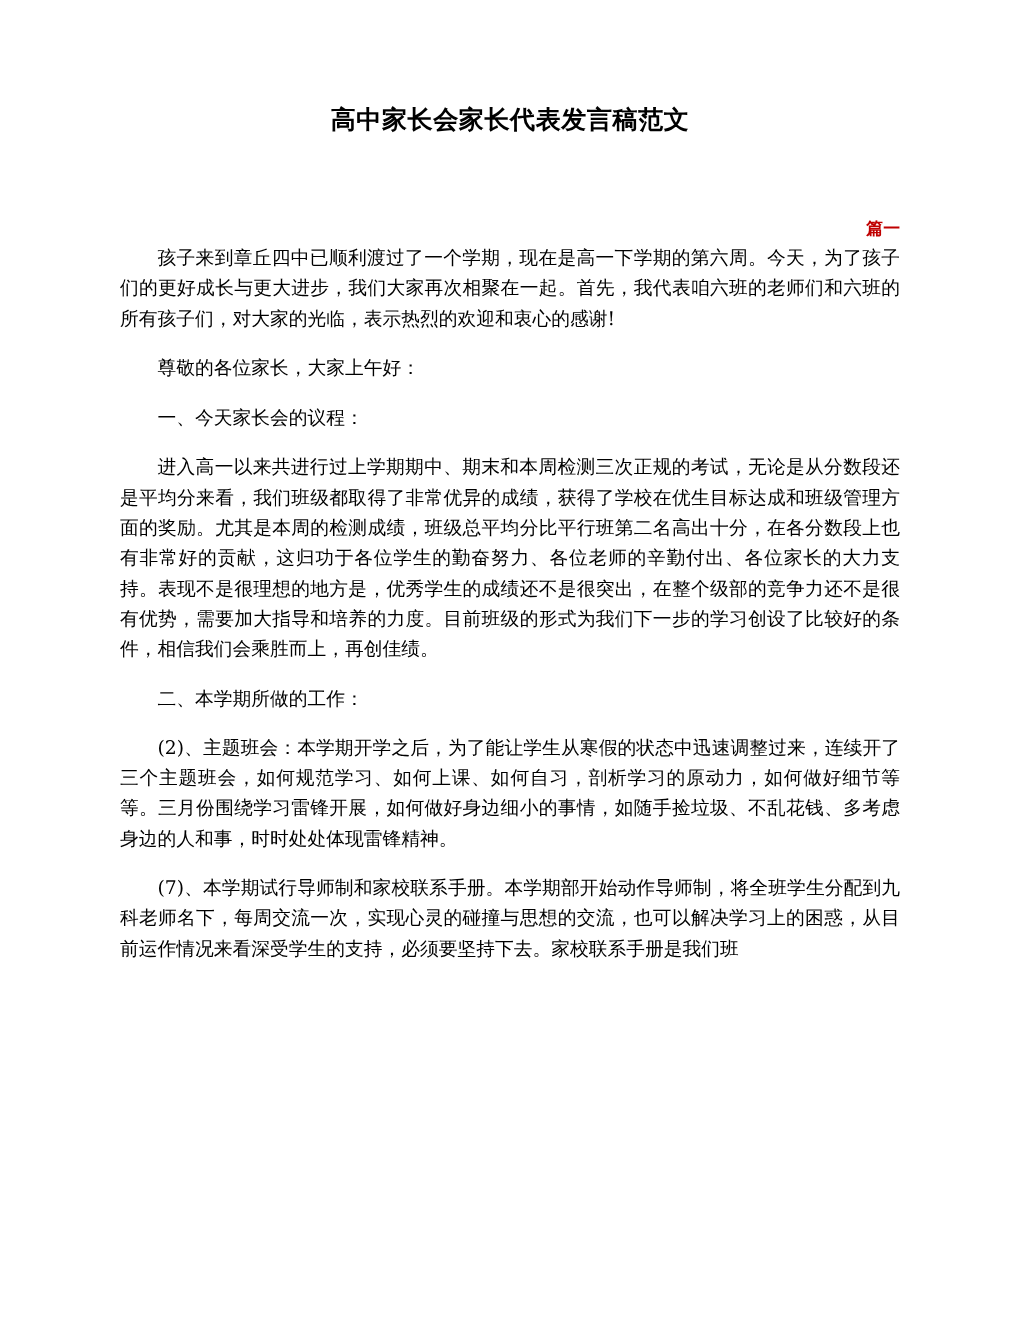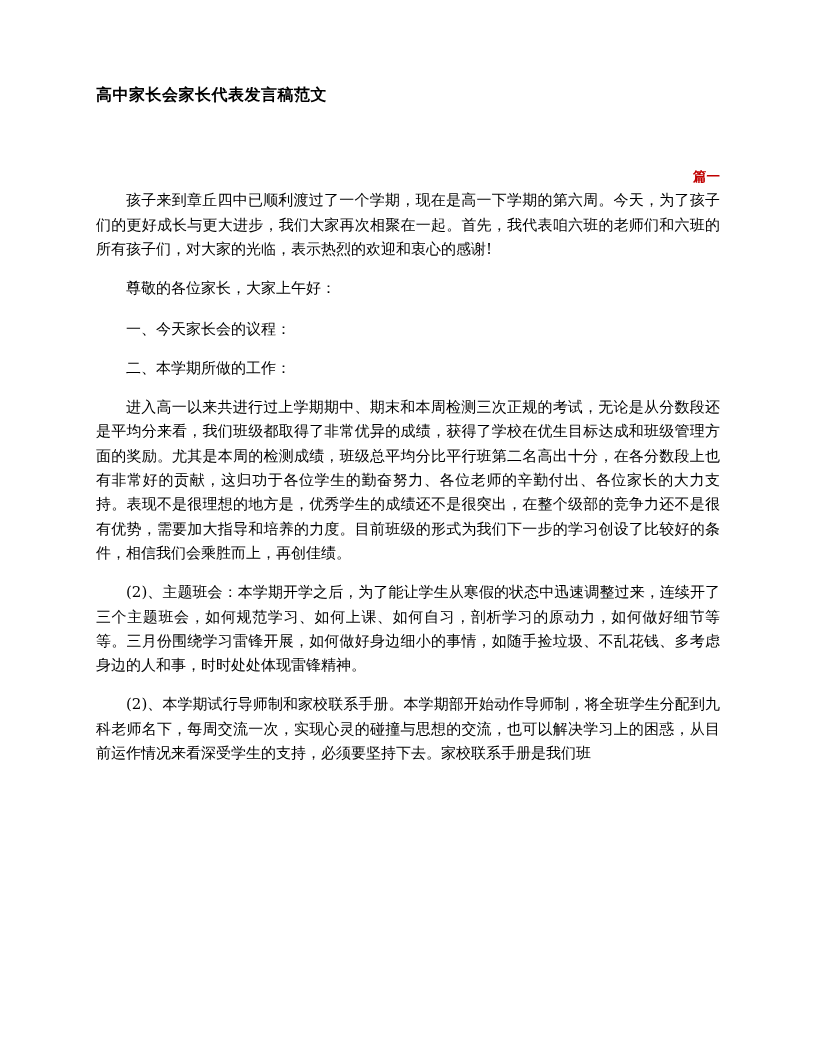--- a/index.html
+++ b/index.html
@@ -17,26 +17,26 @@
     color: #000000;
     overflow: hidden;
   }
   .content {
     position: absolute;
     left: 96px;
     top: 84px;
     width: 624px;
   }
   .doc-title {
-    text-align: left;
-    font-size: 16px;
+    text-align: center;
+    font-size: 20px;
     font-weight: bold;
     letter-spacing: 0.5px;
     margin: 0 0 62px 0;
-    font-family: Liberation Serif, serif;
+    font-family: Liberation Mono, monospace;
     line-height: 1.4;
   }
   .section-label {
     color: #c00000;
     font-weight: bold;
     font-size: 13.5px;
     margin: 0 0 2px 0;
     font-family: "DejaVu Sans", "Liberation Sans", sans-serif;
     text-align: right;
   }
@@ -58,19 +58,19 @@
 <div class="page">
   <div class="content">
 
     <h1 class="doc-title">高中家长会家长代表发言稿范文</h1>
 
     <div class="section-label">篇一</div>
 
     <p class="body-text">孩子来到章丘四中已顺利渡过了一个学期，现在是高一下学期的第六周。今天，为了孩子们的更好成长与更大进步，我们大家再次相聚在一起。首先，我代表咱六班的老师们和六班的所有孩子们，对大家的光临，表示热烈的欢迎和衷心的感谢!</p>
     <p class="body-text first-line">尊敬的各位家长，大家上午好：</p>
     <p class="body-text">一、今天家长会的议程：</p>
+    <p class="body-text">进入高一以来共进行过上学期期中、期末和本周检测三次正规的考试，无论是从分数段还是平均分来看，我们班级都取得了非常优异的成绩，获得了学校在优生目标达成和班级管理方面的奖励。尤其是本周的检测成绩，班级总平均分比平行班第二名高出十分，在各分数段上也有非常好的贡献，这归功于各位学生的勤奋努力、各位老师的辛勤付出、各位家长的大力支持。表现不是很理想的地方是，优秀学生的成绩还不是很突出，在整个级部的竞争力还不是很有优势，需要加大指导和培养的力度。目前班级的形式为我们下一步的学习创设了比较好的条件，相信我们会乘胜而上，再创佳绩。</p>
     <p class="body-text">二、本学期所做的工作：</p>
-    <p class="body-text">进入高一以来共进行过上学期期中、期末和本周检测三次正规的考试，无论是从分数段还是平均分来看，我们班级都取得了非常优异的成绩，获得了学校在优生目标达成和班级管理方面的奖励。尤其是本周的检测成绩，班级总平均分比平行班第二名高出十分，在各分数段上也有非常好的贡献，这归功于各位学生的勤奋努力、各位老师的辛勤付出、各位家长的大力支持。表现不是很理想的地方是，优秀学生的成绩还不是很突出，在整个级部的竞争力还不是很有优势，需要加大指导和培养的力度。目前班级的形式为我们下一步的学习创设了比较好的条件，相信我们会乘胜而上，再创佳绩。</p>
     <p class="body-text">(2)、主题班会：本学期开学之后，为了能让学生从寒假的状态中迅速调整过来，连续开了三个主题班会，如何规范学习、如何上课、如何自习，剖析学习的原动力，如何做好细节等等。三月份围绕学习雷锋开展，如何做好身边细小的事情，如随手捡垃圾、不乱花钱、多考虑身边的人和事，时时处处体现雷锋精神。</p>
-    <p class="body-text">(2)、本学期试行导师制和家校联系手册。本学期部开始动作导师制，将全班学生分配到九科老师名下，每周交流一次，实现心灵的碰撞与思想的交流，也可以解决学习上的困惑，从目前运作情况来看深受学生的支持，必须要坚持下去。家校联系手册是我们班</p>
+    <p class="body-text">(7)、本学期试行导师制和家校联系手册。本学期部开始动作导师制，将全班学生分配到九科老师名下，每周交流一次，实现心灵的碰撞与思想的交流，也可以解决学习上的困惑，从目前运作情况来看深受学生的支持，必须要坚持下去。家校联系手册是我们班</p>
 
   </div>
 </div>
 
 </body></html>

